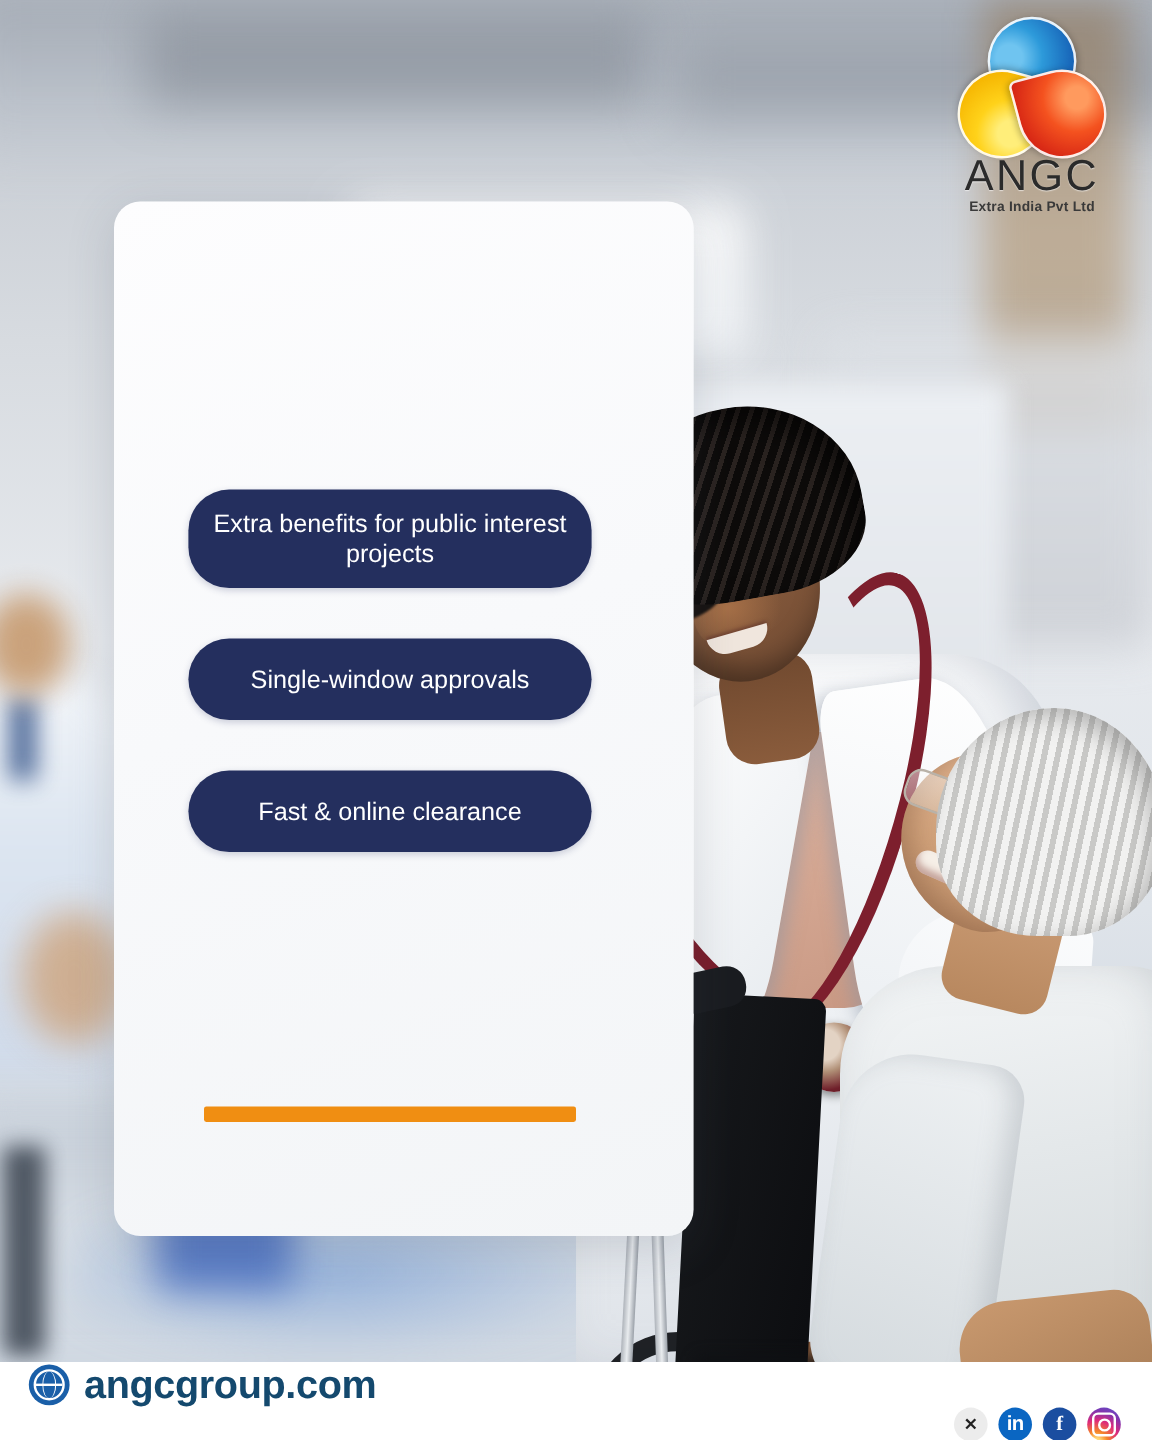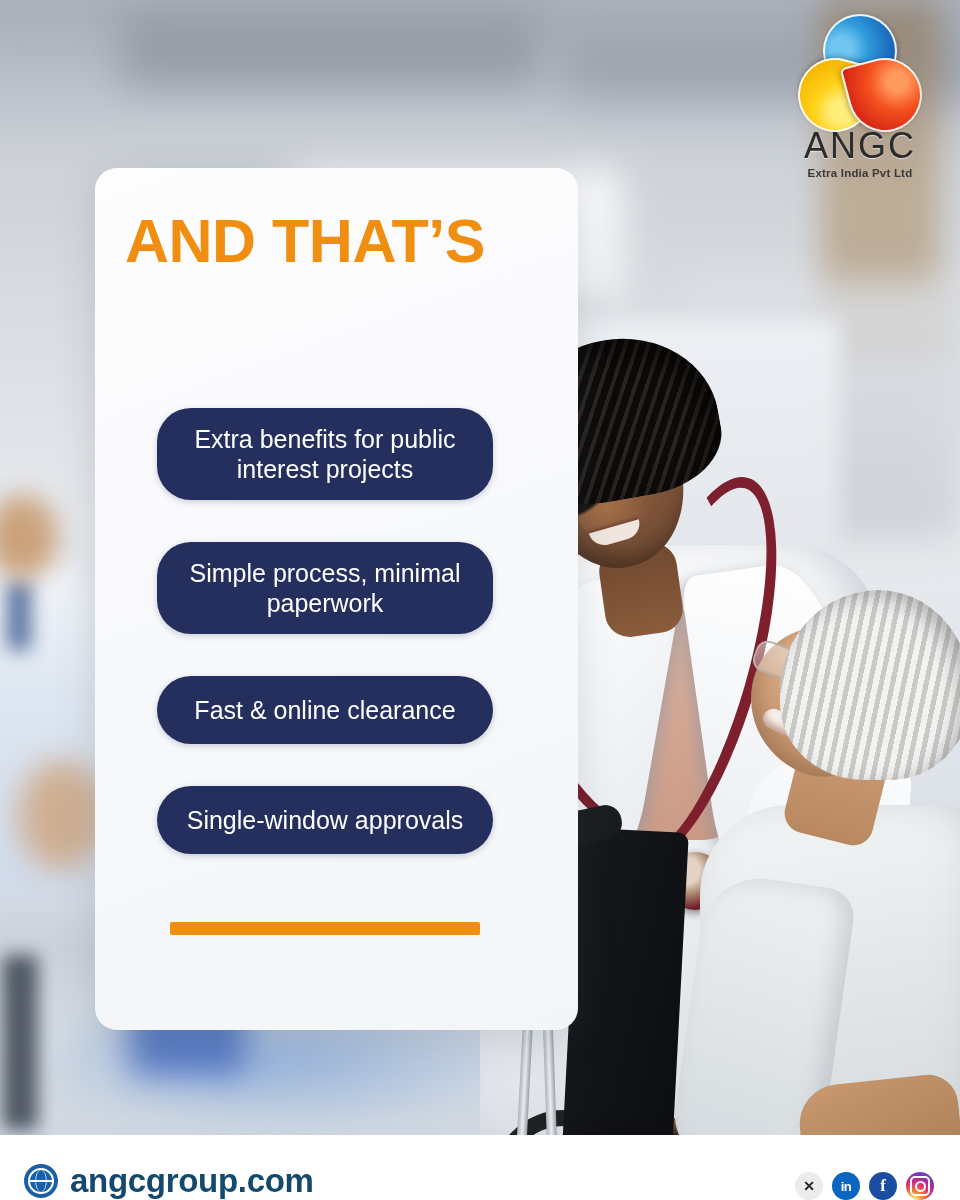--- a/index.html
+++ b/index.html
@@ -336,37 +336,37 @@
   }
   .headline {
     position:absolute; left:30px; top:44px; width:420px;
     font-size:61px; font-weight:700; line-height:.98;
     color:#F08E12; letter-spacing:-.5px;
   }
   .pills { position:absolute; left:62px; top:240px; width:336px; }
   .pill {
     width:336px; background:#242F5E; color:#ffffff;
     border-radius:34px; text-align:center;
-    font-size:25px; line-height:1.2; font-weight:400;
+    font-size:21px; line-height:1.2; font-weight:400;
     padding:16px 18px; margin-bottom:42px;
     display:flex; align-items:center; justify-content:center;
     min-height:68px;
     box-shadow:0 2px 6px rgba(36,47,94,.22);
   }
   .pill:last-child { margin-bottom:0; }
   .rule {
     position:absolute; left:75px; top:754px; width:310px; height:13px;
     background:#F08E12; border-radius:2px;
   }
 
   
   .footer {
     position:absolute; left:0; bottom:0; width:960px; height:65px;
     background:#ffffff;
-    display:flex; align-items:flex-end;
+    display:flex; align-items:flex-start;flex-direction:column;
   }
   .foot-left {
     display:flex; align-items:center; gap:12px;
     margin-left:24px;
   }
   .globe {
     width:34px; height:34px; border-radius:50%;
     background:#1a5fa8; position:relative; flex:0 0 auto;
     display:flex; align-items:center; justify-content:center;
   }
@@ -386,21 +386,21 @@
     font-size:33px; font-weight:700; color:#14496e; letter-spacing:-.3px;
   }
   .foot-right {
     display:flex; align-items:center; gap:9px;
     margin-left:auto; margin-right:26px;
   }
   .soc { width:28px; height:28px; border-radius:50%; flex:0 0 auto;
          display:flex; align-items:center; justify-content:center;
          font-weight:700; color:#fff; font-size:15px; }
   .soc.x  { background:#ececec; color:#222; font-size:14px; }
-  .soc.li { background:#0a66c2; font-size:13px; letter-spacing:-.5px; }
+  .soc.li { background:#0a66c2; font-size:17px; letter-spacing:-.5px; }
   .soc.fb { background:#1b4ea0; font-size:17px; font-family:"Liberation Serif",serif; }
   .soc.ig {
     background:
       radial-gradient(circle at 28% 104%, #ffd776 0 10%, #f58529 26%, #dd2a7b 52%, #8134af 74%, #515bd4 100%);
     position:relative;
   }
   .soc.ig::before {
     content:""; position:absolute; width:16px; height:16px;
     border:2px solid #fff; border-radius:5px;
   }
@@ -487,28 +487,26 @@
       <div class="drop blue"></div>
       <div class="drop yellow"></div>
       <div class="drop red"></div>
     </div>
     <div class="logo-name">ANGC</div>
     <div class="logo-sub">Extra India Pvt Ltd</div>
   </div>
 
   <div class="card">
     <div class="headline">
-      <div>AND THAT’S</div>
     </div>
 
     <div class="pills">
       <div class="pill">Extra benefits for public interest projects</div>
-      <div class="pill">Simple process, minimal paperwork</div>
+      <div class="pill">Single-window approvals</div>
       <div class="pill">Fast &amp; online clearance</div>
-      <div class="pill">Single-window approvals</div>
     </div>
 
     <div class="rule"></div>
   </div>
 
   <div class="footer">
     <div class="foot-left">
       <span class="globe">
           <i></i>
         </span>

